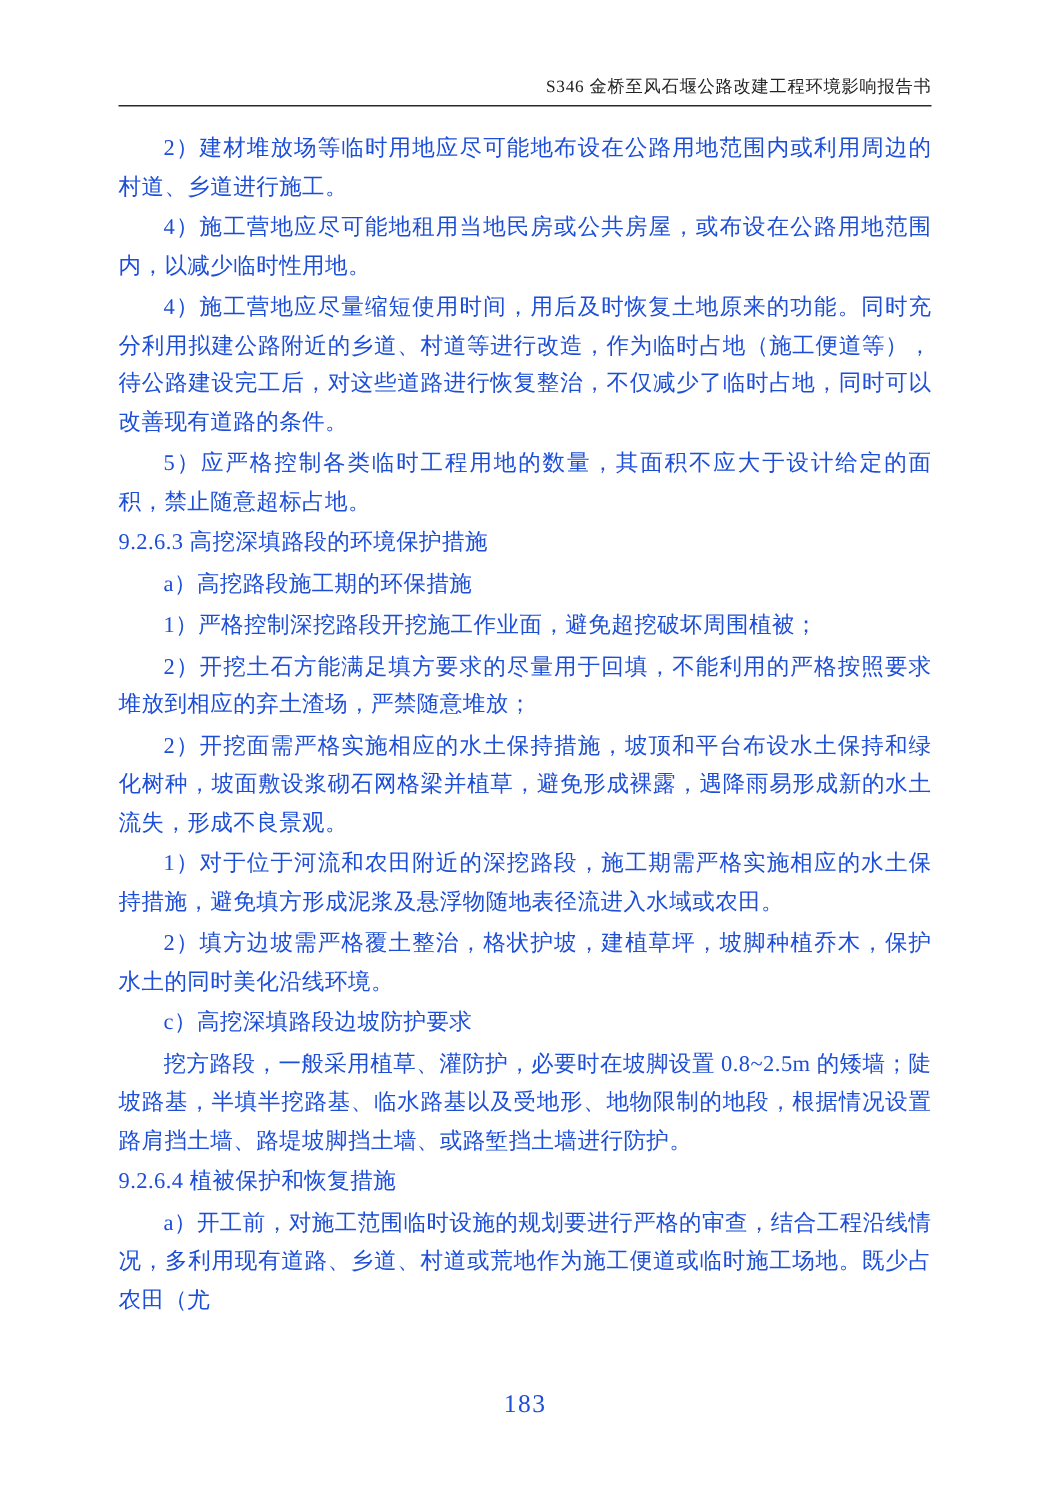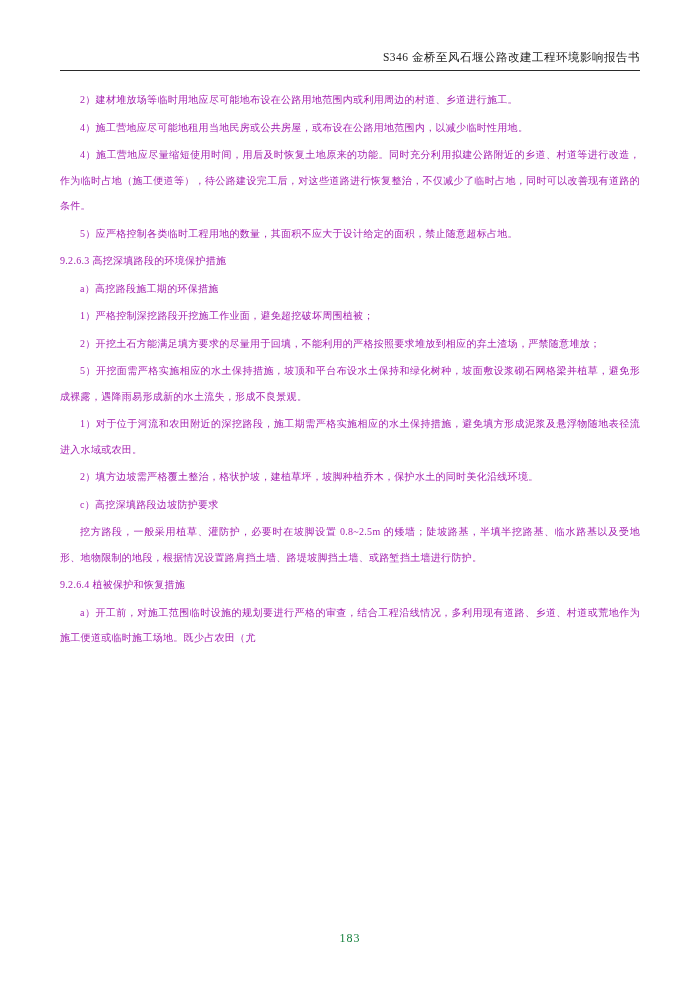--- a/index.html
+++ b/index.html
@@ -8,21 +8,21 @@
     background: #ffffff;
     font-family: "Liberation Serif", "DejaVu Serif", serif;
   }
   .page {
     position: relative;
     width: 700px;
     height: 990px;
     margin: 0 auto;
     background: #ffffff;
     box-sizing: border-box;
-    padding: 0 60px;
+    padding: 0 79px;
     color: #1c1c1c;
     overflow: hidden;
   }
   .header {
     padding-top: 50px;
   }
   .header-title {
     text-align: right;
     font-size: 11.5px;
     letter-spacing: 0.5px;
@@ -32,43 +32,43 @@
   .header-rule {
     border: none;
     border-top: 1.6px solid #2a2a2a;
     margin: 0;
   }
   .doc-body {
     margin-top: 16px;
   }
   .para {
     margin: 0 0 2px 0;
-    font-size: 10px;
+    font-size: 15px;
     line-height: 25.5px;
     text-align: justify;
     letter-spacing: 0.3px;
-    color: #a21caf;
+    color: #1d4ed8;
   }
   .para.indent { text-indent: 2em; }
   .para.heading { text-indent: 0; }
   .para.underline {
     text-underline-offset: 5px;
     text-decoration-thickness: 1px;
     text-decoration-color: #2a2a2a;
   }
   .footer {
     position: absolute;
     left: 0;
     right: 0;
     bottom: 44px;
     text-align: center;
   }
   .page-number {
-    font-size: 12px;
-    color: #15803d;
+    font-size: 17px;
+    color: #1d4ed8;
     letter-spacing: 1px;
   }
 </style>
 </head>
 <body>
 
 <div class="page">
 
   <div class="header">
     <div class="header-title">S346 金桥至风石堰公路改建工程环境影响报告书</div>
@@ -77,21 +77,21 @@
 
   <div class="doc-body">
       <p class="para indent">2）建材堆放场等临时用地应尽可能地布设在公路用地范围内或利用周边的村道、乡道进行施工。</p>
       <p class="para indent">4）施工营地应尽可能地租用当地民房或公共房屋，或布设在公路用地范围内，以减少临时性用地。</p>
       <p class="para indent">4）施工营地应尽量缩短使用时间，用后及时恢复土地原来的功能。同时充分利用拟建公路附近的乡道、村道等进行改造，作为临时占地（施工便道等），待公路建设完工后，对这些道路进行恢复整治，不仅减少了临时占地，同时可以改善现有道路的条件。</p>
       <p class="para indent">5）应严格控制各类临时工程用地的数量，其面积不应大于设计给定的面积，禁止随意超标占地。</p>
       <p class="para heading">9.2.6.3  高挖深填路段的环境保护措施</p>
       <p class="para indent">a）高挖路段施工期的环保措施</p>
       <p class="para indent underline">1）严格控制深挖路段开挖施工作业面，避免超挖破坏周围植被；</p>
       <p class="para indent underline">2）开挖土石方能满足填方要求的尽量用于回填，不能利用的严格按照要求堆放到相应的弃土渣场，严禁随意堆放；</p>
-      <p class="para indent underline">5）开挖面需严格实施相应的水土保持措施，坡顶和平台布设水土保持和绿化树种，坡面敷设浆砌石网格梁并植草，避免形成裸露，遇降雨易形成新的水土流失，形成不良景观。</p>
+      <p class="para indent underline">2）开挖面需严格实施相应的水土保持措施，坡顶和平台布设水土保持和绿化树种，坡面敷设浆砌石网格梁并植草，避免形成裸露，遇降雨易形成新的水土流失，形成不良景观。</p>
       <p class="para indent underline">1）对于位于河流和农田附近的深挖路段，施工期需严格实施相应的水土保持措施，避免填方形成泥浆及悬浮物随地表径流进入水域或农田。</p>
       <p class="para indent underline">2）填方边坡需严格覆土整治，格状护坡，建植草坪，坡脚种植乔木，保护水土的同时美化沿线环境。</p>
       <p class="para indent underline">c）高挖深填路段边坡防护要求</p>
       <p class="para indent underline">挖方路段，一般采用植草、灌防护，必要时在坡脚设置 0.8~2.5m 的矮墙；陡坡路基，半填半挖路基、临水路基以及受地形、地物限制的地段，根据情况设置路肩挡土墙、路堤坡脚挡土墙、或路堑挡土墙进行防护。</p>
       <p class="para heading">9.2.6.4  植被保护和恢复措施</p>
       <p class="para indent">a）开工前，对施工范围临时设施的规划要进行严格的审查，结合工程沿线情况，多利用现有道路、乡道、村道或荒地作为施工便道或临时施工场地。既少占农田（尤</p>
     </div>
 
   <div class="footer">
     <span class="page-number">183</span>

